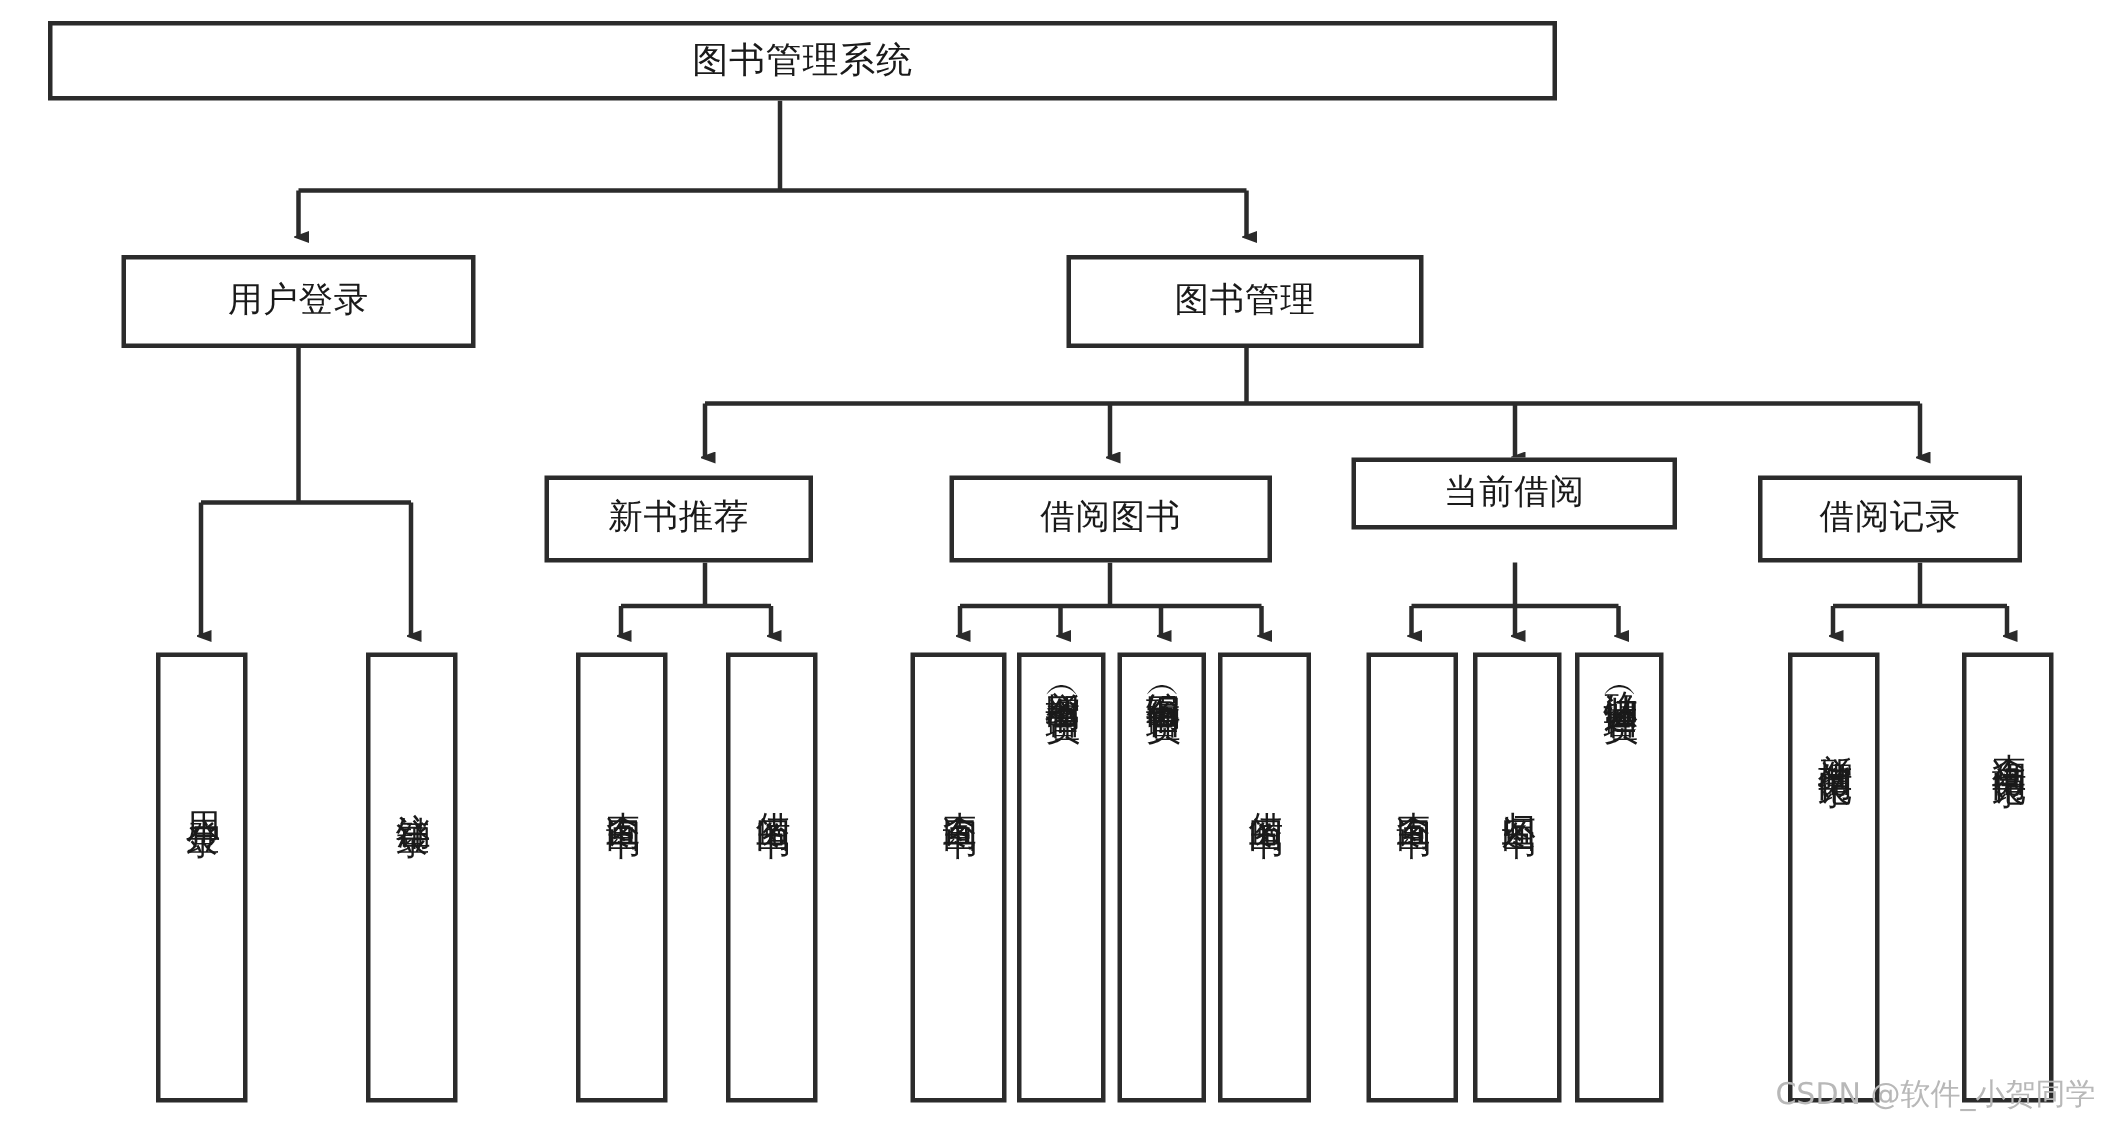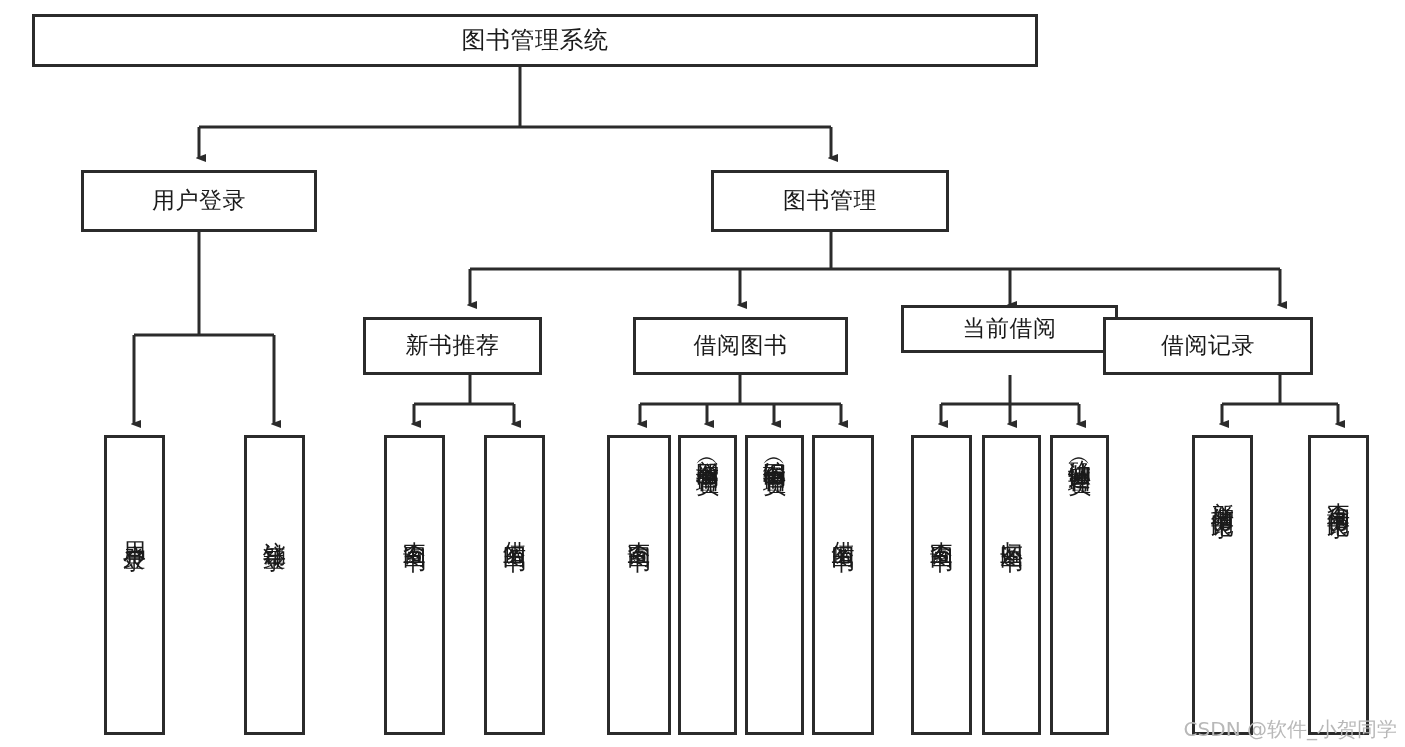--- a/index.html
+++ b/index.html
@@ -152,21 +152,21 @@
   </div>
 
   <div class="node horiz" style="left:633px; top:317px; width:215px; height:58px;">
     <span class="label">借阅图书</span>
   </div>
 
   <div class="node horiz" style="left:901px; top:305px; width:217px; height:48px;">
     <span class="label">当前借阅</span>
   </div>
 
-  <div class="node horiz" style="left:1103px; top:317px; width:210px; height:58px;">
+  <div class="node horiz" style="left:1172px; top:317px; width:176px; height:58px;">
     <span class="label">借阅记录</span>
   </div>
 
   <div class="node vert mid" style="left:104px; top:435px; width:61px; height:300px; padding-top:85px;">
     <span class="label">用户登录</span>
   </div>
   <div class="node vert mid" style="left:244px; top:435px; width:61px; height:300px; padding-top:85px;">
     <span class="label">注销登录</span>
   </div>
 

